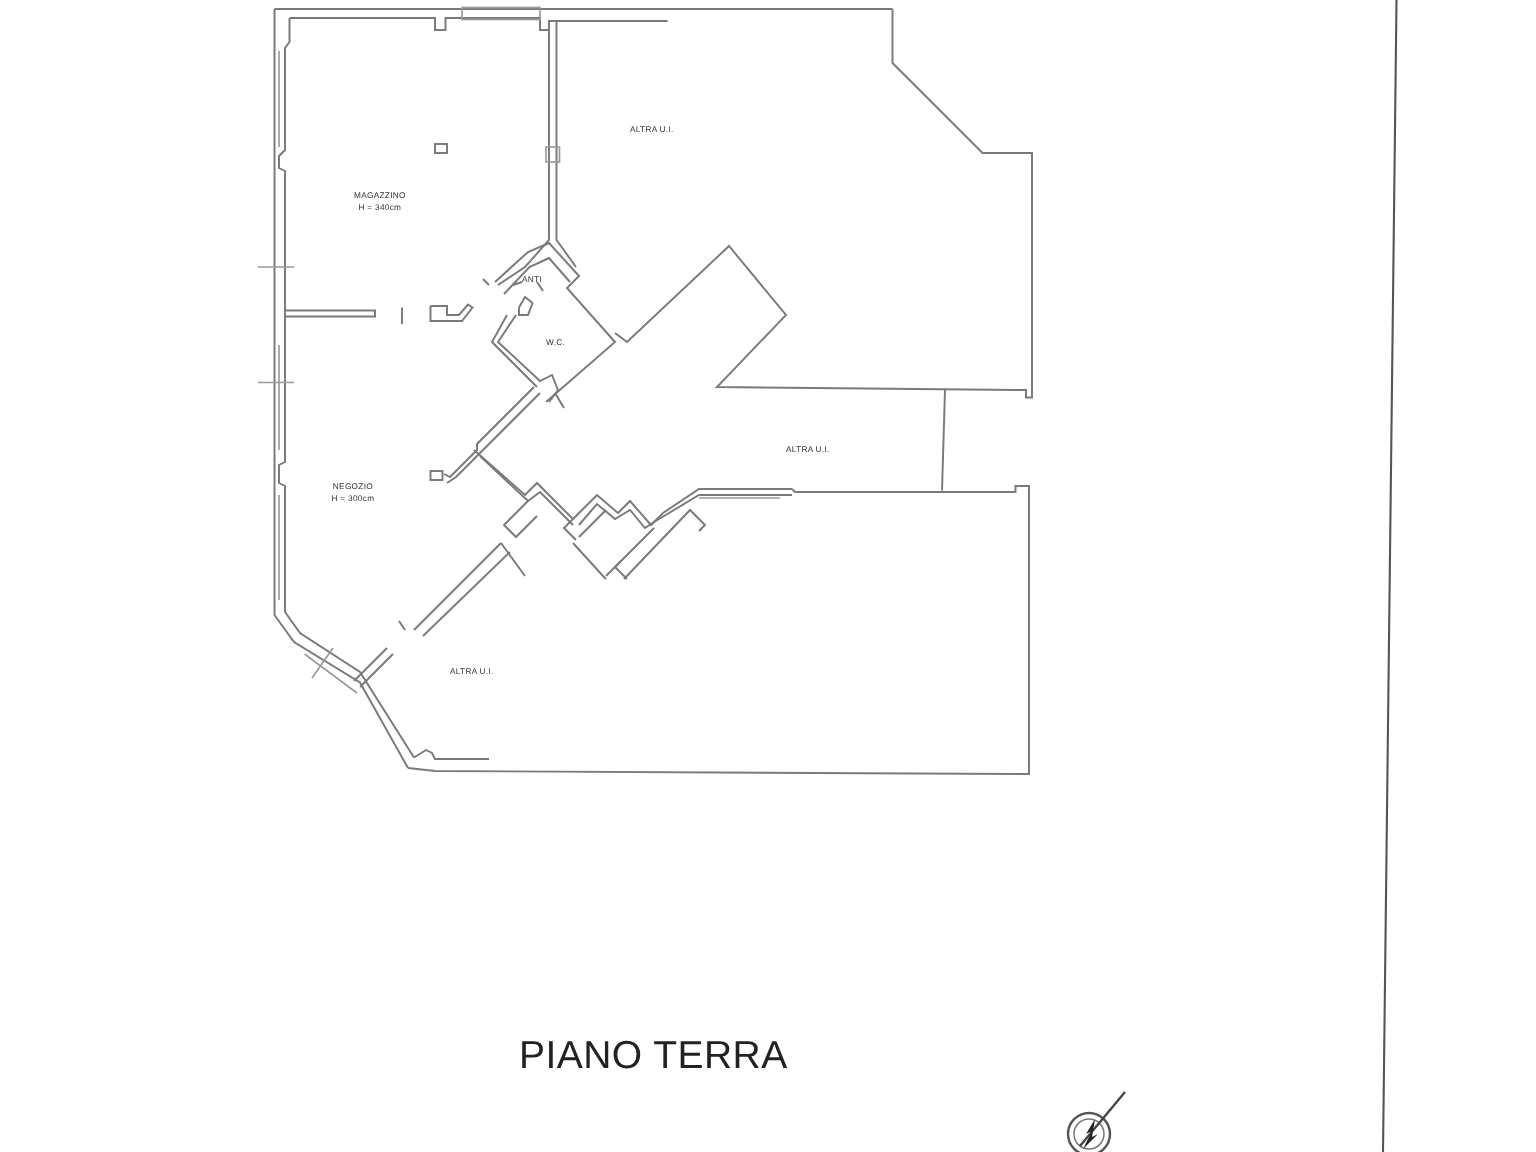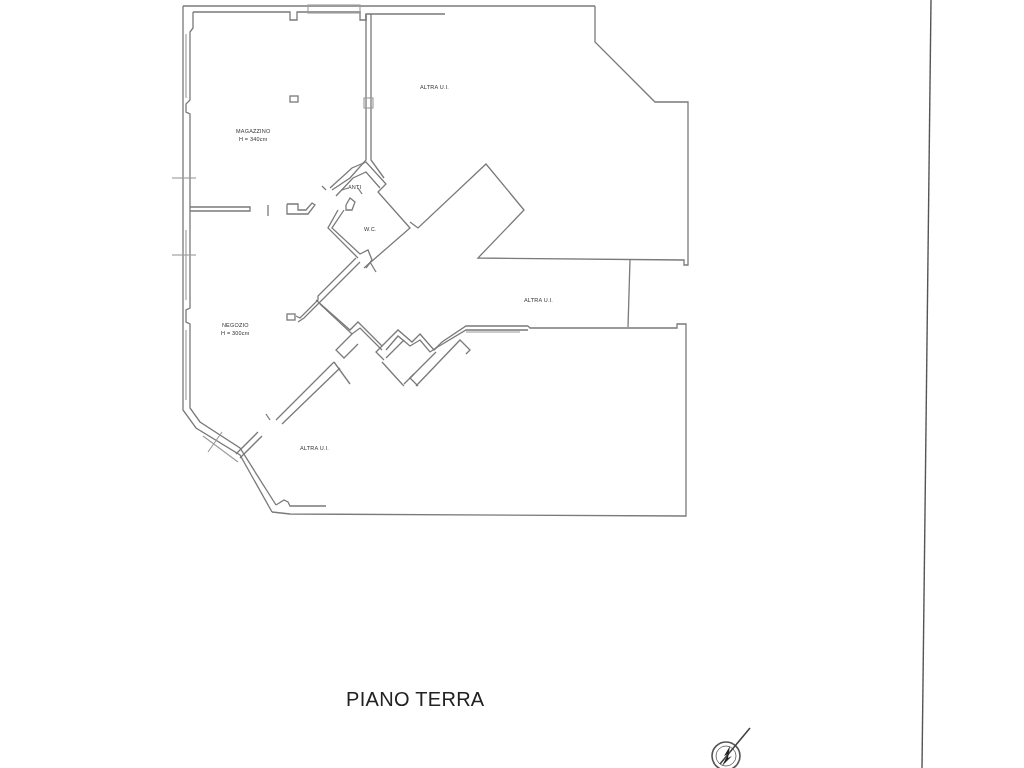--- a/index.html
+++ b/index.html
@@ -15,21 +15,21 @@
       color: #333;
       text-align: center;
       line-height: 8px;
       letter-spacing: 0.2px;
       white-space: nowrap;
     }
     .title {
       position: absolute;
       left: 346px; top: 688px;
       font-family: "Liberation Sans", sans-serif;
-      font-size: 20px;
+      font-size: 26px;
       color: #222;
       letter-spacing: 0.3px;
     }
   </style>
 </head>
 <body>
 
 <svg id="plan" viewBox="0 0 1024 768" xmlns="http://www.w3.org/2000/svg">
 
   <line x1="931" y1="0" x2="922" y2="768" class="wall-dark"></line>

